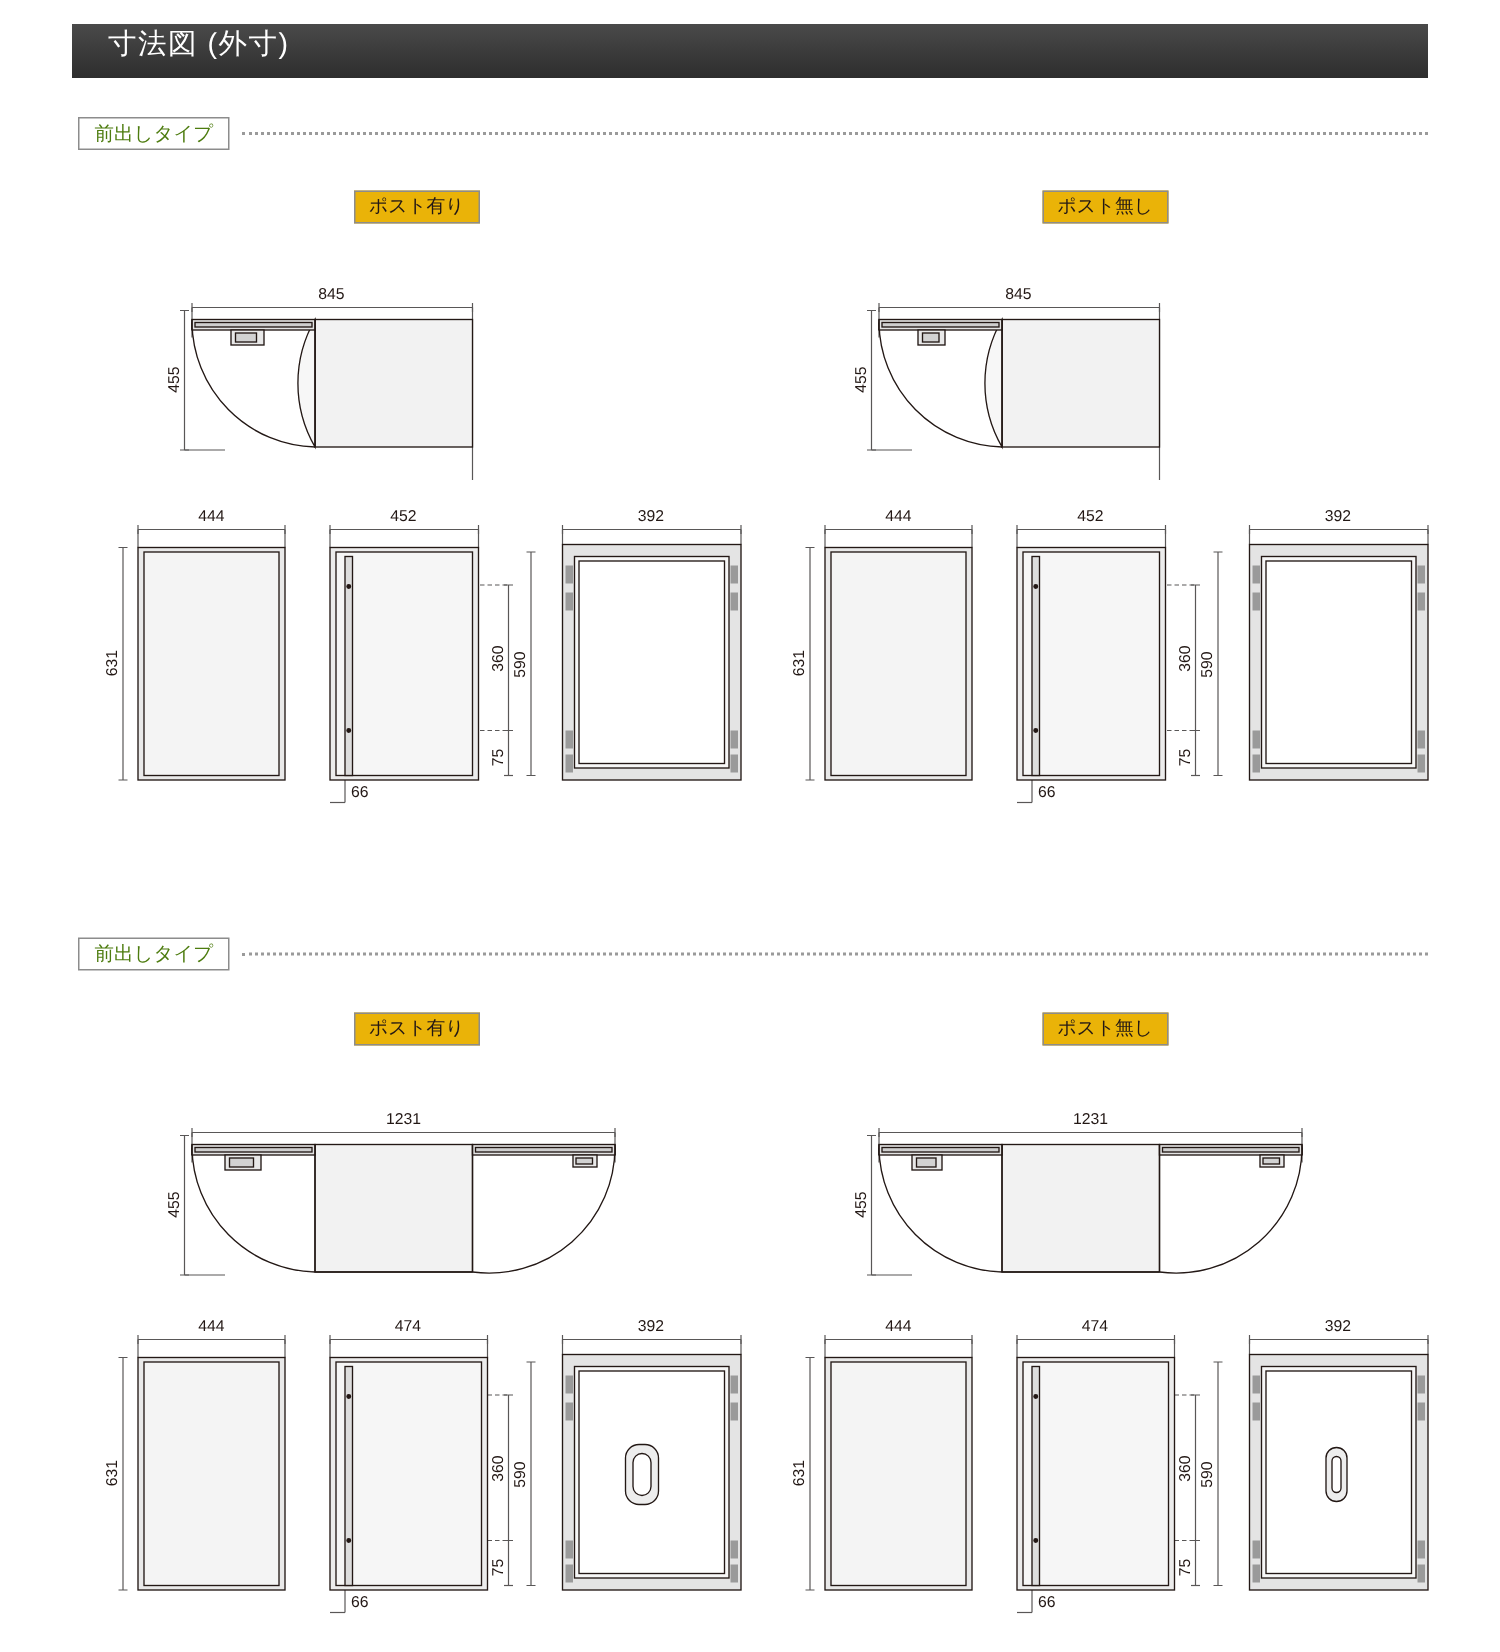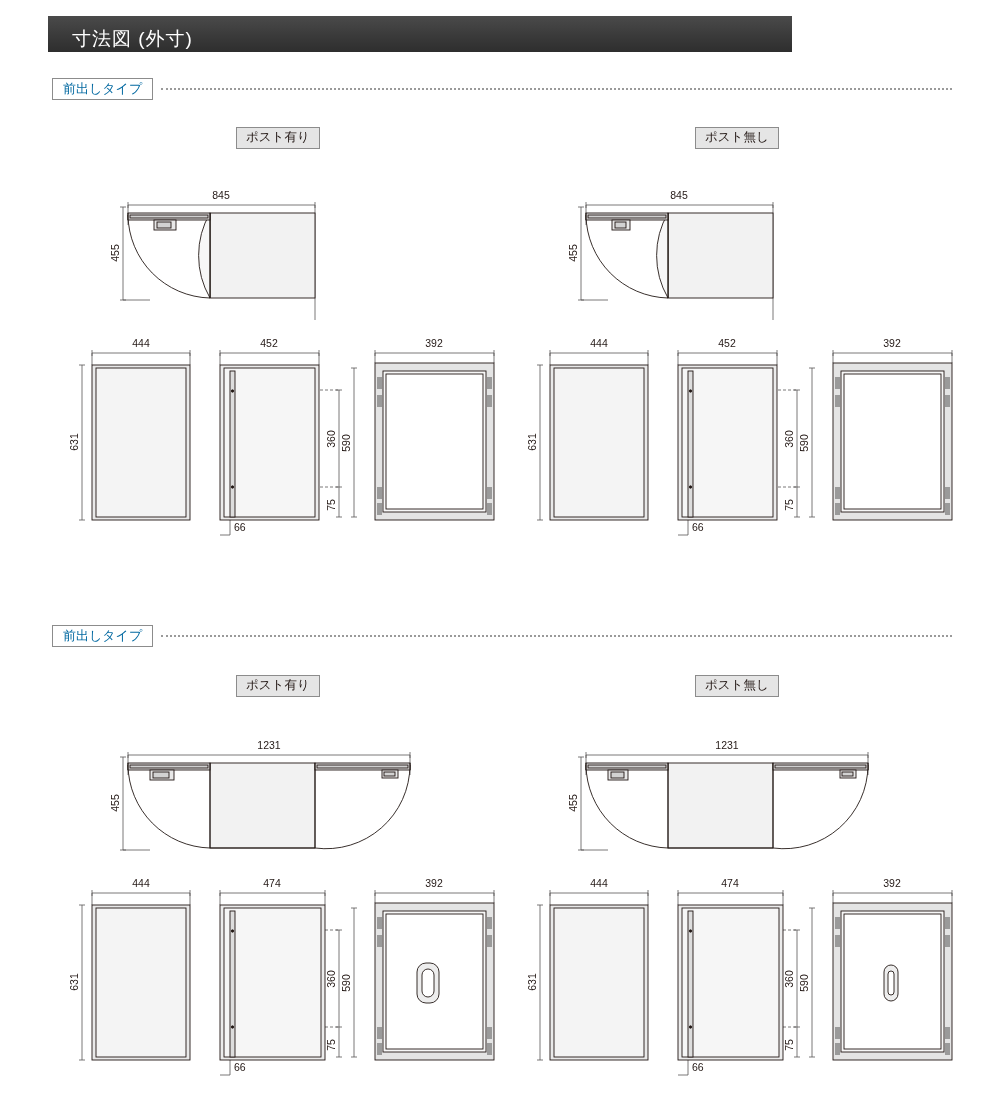--- a/index.html
+++ b/index.html
@@ -14,25 +14,25 @@
     font-family: "Liberation Sans", sans-serif;
     color: #231815;
     overflow: hidden;
   }
 
   
   .header-bar {
     position: absolute;
     left: 48px;
     top: 16px;
-    width: 744px;
+    width: 904px;
     height: 36px;
     background: linear-gradient(180deg, #4a4a4a 0%, #3a3a3a 55%, #2e2e2e 100%);
     display: flex;
-    align-items: flex-end;
+    align-items: flex-start;
   }
   .header-title {
     color: #ffffff;
     font-size: 19px;
     letter-spacing: 1px;
     padding-left: 24px;
     font-weight: 500;
   }
 
   
@@ -44,34 +44,34 @@
     display: flex;
     align-items: center;
   }
   .section-label {
     border: 1px solid #8c8c8c;
     background: #ffffff;
     font-size: 13px;
     padding: 3px 10px 4px 10px;
     line-height: 1;
     white-space: nowrap;
-    color: #0369a1;
+    color: #4d7c0f;
   }
   .section-dots {
     flex: 1;
     height: 1px;
     margin-left: 8px;
     border-top: 2px dotted #9a9a9a;
   }
 
   
   .caption-box {
     position: absolute;
     border: 1px solid #8c8c8c;
-    background: #e5e5e5;
+    background: #eab308;
     font-size: 12.5px;
     padding: 3px 9px 4px 9px;
     line-height: 1;
     white-space: nowrap;
   }
 
   
   .canvas {
     position: absolute;
   }

